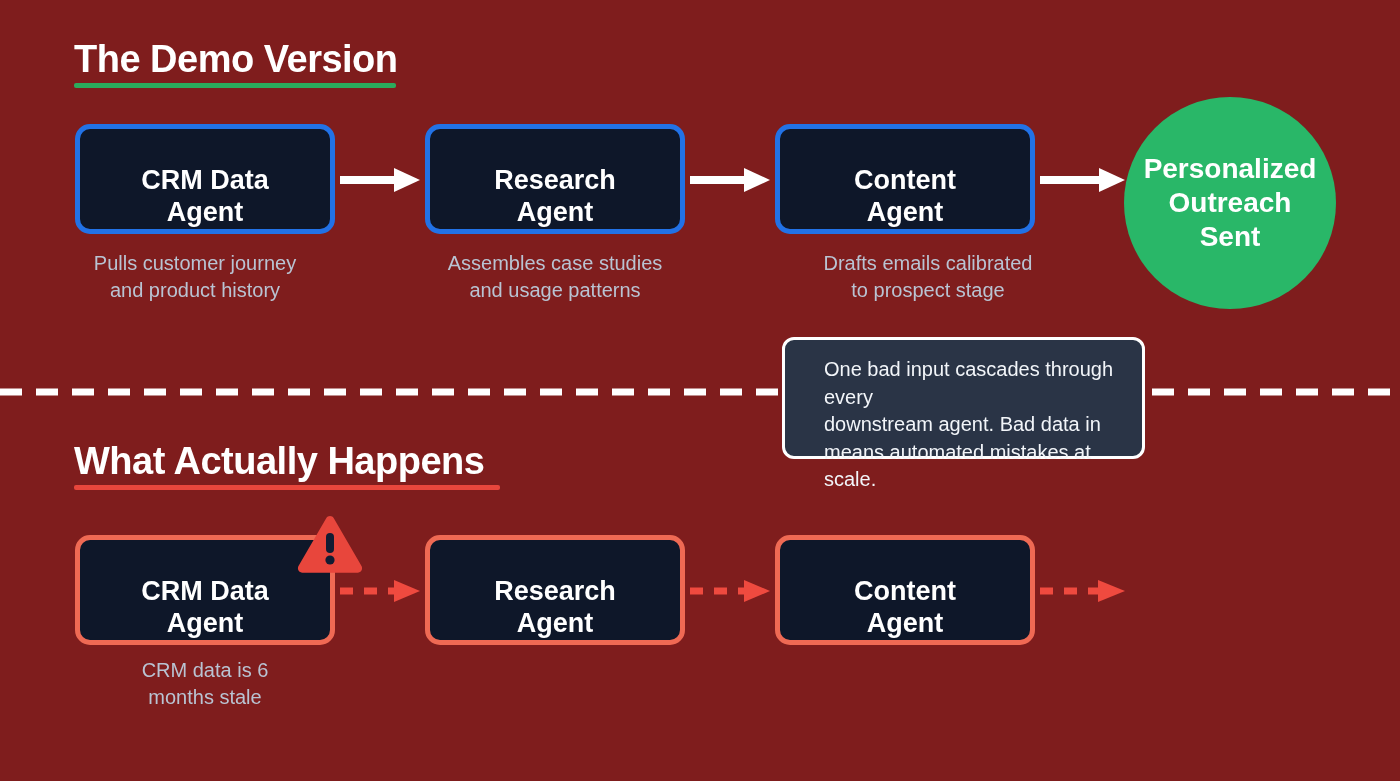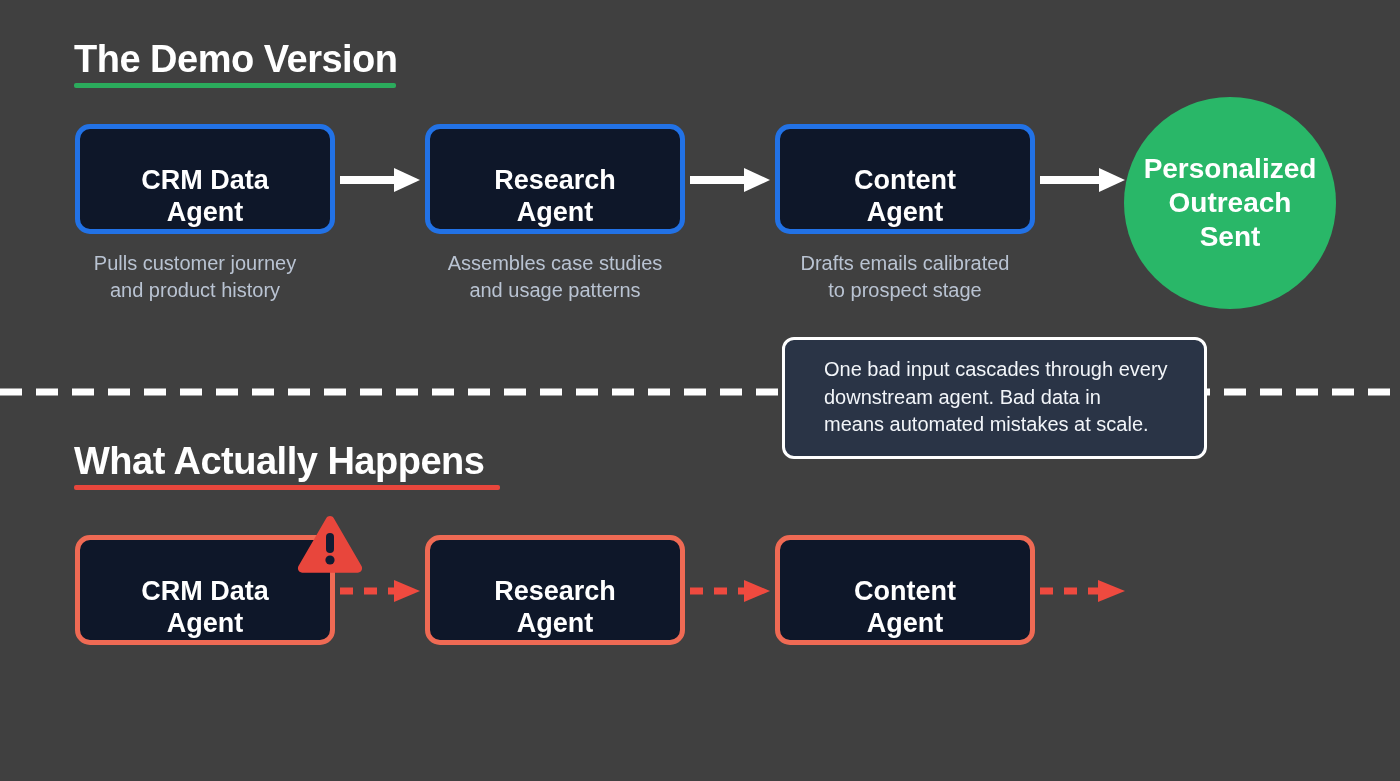--- a/index.html
+++ b/index.html
@@ -4,21 +4,21 @@
 <style>
   html, body {
     margin: 0;
     padding: 0;
     background: #0f1a2e;
   }
   .stage {
     position: relative;
     width: 1400px;
     height: 781px;
-    background: #404040;
+    background: #7f1d1d;
     overflow: hidden;
     font-family: "Liberation Sans", sans-serif;
   }
 
   
   .section-title {
     position: absolute;
     color: #ffffff;
     font-size: 38px;
     font-weight: bold;
@@ -142,21 +142,21 @@
     <svg width="80" height="28" viewBox="0 0 80 28">
       <rect x="0" y="10" width="58" height="8" fill="#ffffff"></rect>
       <polygon points="54,2 80,14 54,26" fill="#ffffff"></polygon>
     </svg>
   </div>
 
   <div class="agent-box blue" style="left:775px; top:124px; width:260px; height:110px;">
     <div class="agent-label">Content
 Agent</div>
   </div>
-  <div class="caption" style="left:775px; top:250px; width:260px;">Drafts emails calibrated
+  <div class="caption" style="left:798px; top:250px; width:260px;">Drafts emails calibrated
 to prospect stage</div>
 
   <div class="arrow" style="left:1040px; top:166px;">
     <svg width="85" height="28" viewBox="0 0 85 28">
       <rect x="0" y="10" width="63" height="8" fill="#ffffff"></rect>
       <polygon points="59,2 85,14 59,26" fill="#ffffff"></polygon>
     </svg>
   </div>
 
   <div class="circle circle-green" style="left:1124px; top:97px; width:212px; height:212px;">
@@ -164,33 +164,35 @@
 Outreach
 Sent</div>
   </div>
 
   <div class="divider" style="left:0px; top:383px; width:1400px; height:10px;">
     <svg width="1400" height="10" viewBox="0 0 1400 10">
       <line x1="0" y1="5" x2="1400" y2="5" stroke="#ffffff" stroke-width="7" stroke-dasharray="22 14"></line>
     </svg>
   </div>
 
-  <div class="callout" style="left:782px; top:337px; width:425px; height:122px;padding-left:39px;">
+  <div class="callout" style="left:782px; top:337px; width:363px; height:122px;padding-left:39px;">
     <div class="callout-text">One bad input cascades through every
 downstream agent. Bad data in
 means automated mistakes at scale.</div>
   </div>
 
   <div class="section-title" style="left:74px; top:440px;">What Actually Happens</div>
   <div class="title-rule" style="left:74px; top:485px; width:426px; background:#e8463c;"></div>
 
   <div class="agent-box red" style="left:75px; top:535px; width:260px; height:110px;">
     <div class="agent-label">CRM Data
 Agent</div>
   </div>
+  <div class="caption" style="left:75px; top:657px; width:260px;">CRM data is 6
+months stale</div>
 
   <div class="warning-icon" style="left:295px; top:513px;">
     <svg width="70" height="62" viewBox="0 0 70 62">
       <path d="M31.2 5.2 L3.5 53.0 a4.5 4.5 0 0 0 3.9 6.7 h55.2 a4.5 4.5 0 0 0 3.9 -6.7 L38.8 5.2 a4.4 4.4 0 0 0 -7.6 0 Z" fill="#e8463c"></path>
       <rect x="31" y="20" width="8" height="20" rx="4" fill="#111c33"></rect>
       <circle cx="35" cy="47" r="4.6" fill="#111c33"></circle>
     </svg>
   </div>
 
   <div class="arrow" style="left:340px; top:577px;">

